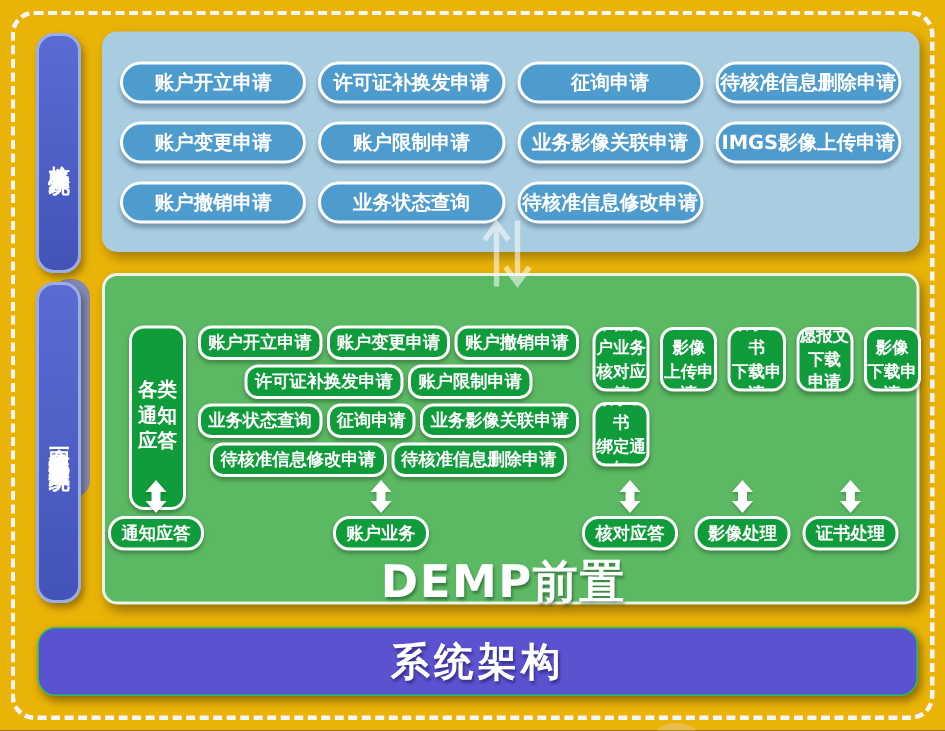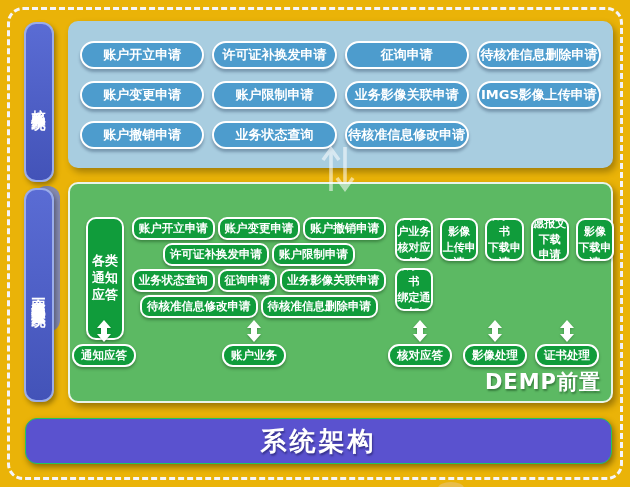--- a/index.html
+++ b/index.html
@@ -87,22 +87,22 @@
   .dbl-arrow{
     position:absolute; top:136px; transform:translateX(-50%);
     filter:drop-shadow(0 1px 1px rgba(0,40,10,.3));
   }
   .small-btn{
     position:absolute; top:160px; transform:translateX(-50%);
     height:23px; padding:0 7px; font-size:11.5px; white-space:nowrap;
     border-radius:11px;
   }
   .demp-label{
-    position:absolute; left:0; right:10px; top:184px; text-align:right;
-    font-weight:bold; font-size:21px; letter-spacing:1px;
+    position:absolute; left:0; right:10px; top:184px; text-align:center;
+    font-weight:bold; font-size:30px; letter-spacing:1px;
     text-shadow:1px 2px 2px rgba(0,40,10,.4);
   }
   
   .bottom-bar{
     position:absolute; left:25px; top:418px; width:587px; height:46px;
     background:#5a52cf; border:1px solid #22c55e; border-radius:12px;
     display:flex; align-items:center; justify-content:center;
     box-shadow:2px 3px 6px rgba(0,0,0,.4);
   }
   .bottom-bar span{ font-weight:bold; font-size:26px; letter-spacing:3px;

